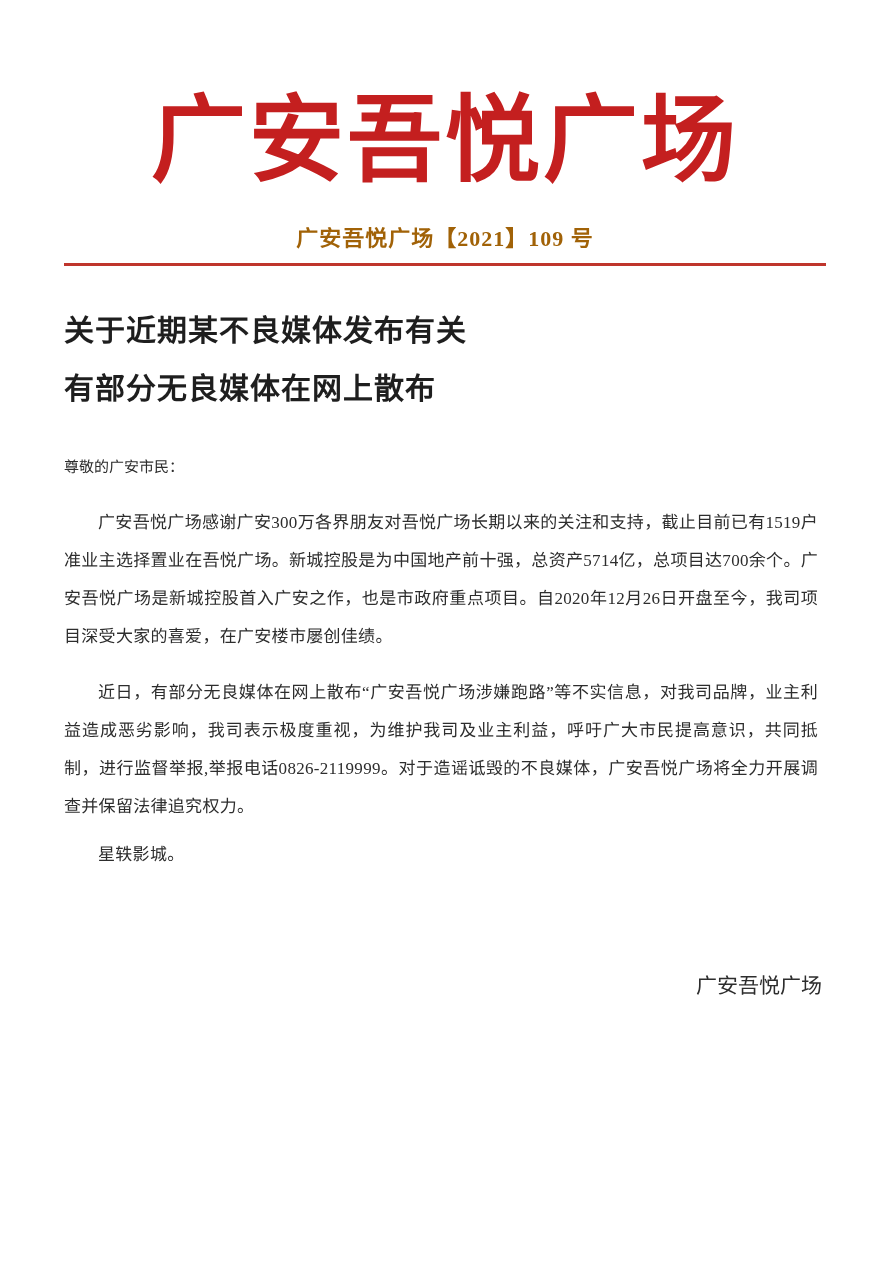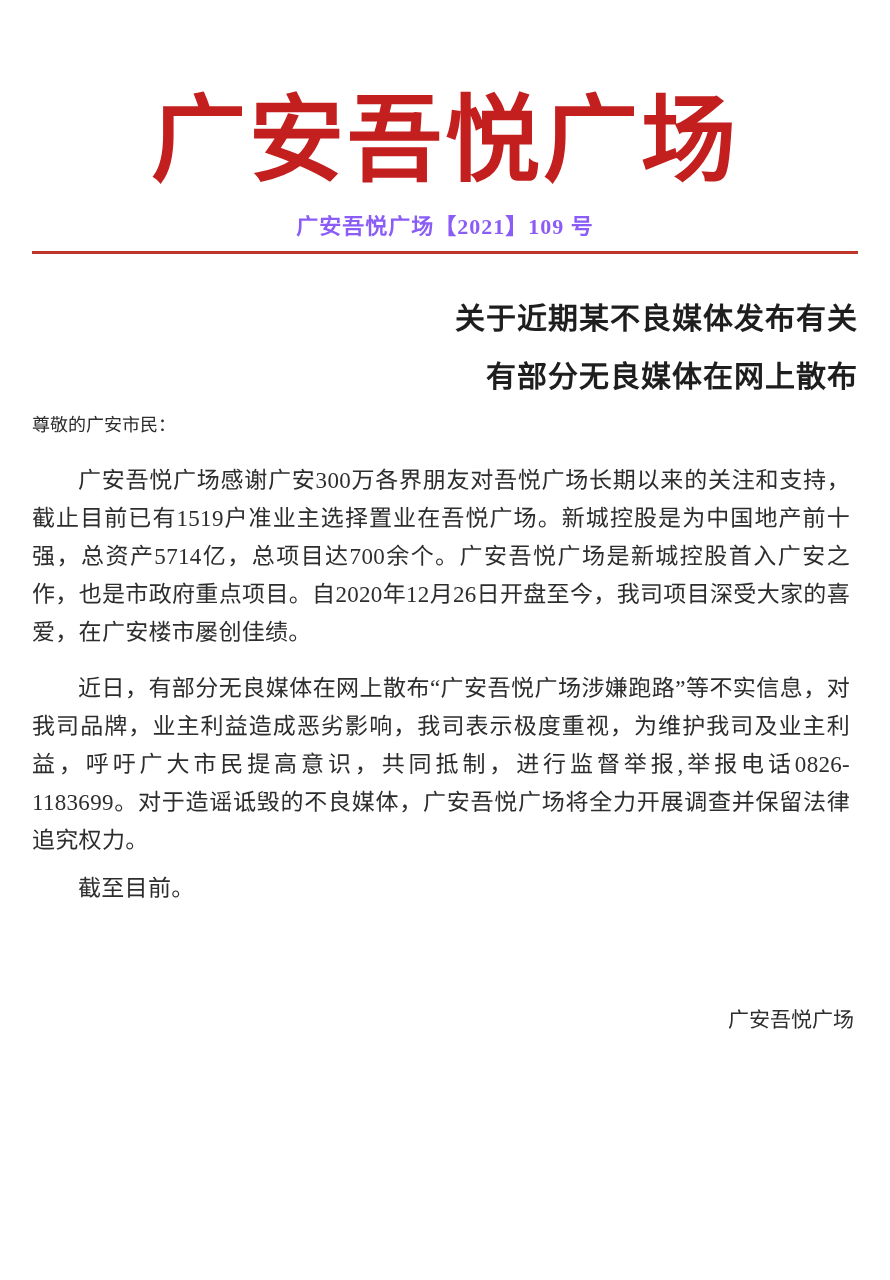--- a/index.html
+++ b/index.html
@@ -12,65 +12,66 @@
   html,body{margin:0;padding:0;}
   body{
     width:890px;height:1280px;
     background:var(--paper);
     font-family:"Liberation Serif","DejaVu Serif",serif;
     color:var(--ink);
     overflow:hidden;
   }
   .page{
     width:890px;height:1280px;
-    padding:0 32px;
+    padding:0 64px;
     background:var(--paper);
     overflow:hidden;
   }
   .org-title{
     margin:0;
     padding-top:88px;
     font-size:95px;
     line-height:1.12;
     font-weight:bold;
     text-align:center;
     color:var(--accent);
     letter-spacing:3px;
     white-space:nowrap;
   }
   .doc-number{
-    margin-top:14px;
+    margin-top:26px;
     text-align:center;
     font-size:22px;
     font-weight:bold;
     letter-spacing:1px;
-    color:#8b5cf6;
+    color:#a16207;
   }
   .red-rule{
     border:none;
     height:3px;
     background:var(--rule);
     margin:11px 0 0 0;
   }
   .stmt-title{
     margin:36px 0 0 0;
     font-size:30px;
     font-weight:bold;
-    text-align:right;
+    text-align:left;
     line-height:58px;
     color:#1e1e1e;
     letter-spacing:1px;
   }
   .salutation{
-    font-size:18px;
+    margin-top:30px;
+    font-size:15px;
     line-height:38px;
   }
   .para{
     margin:18px 8px 0 0;
-    font-size:23px;
+    font-size:17px;
     line-height:38px;
     text-align:justify;
     text-indent:2em;
     letter-spacing:0.3px;
   }
   .closing{
     margin-top:10px;
   }
   .signature{
     margin-top:90px;
@@ -96,21 +97,21 @@
   <h2 class="stmt-title">
     <span>关于近期某不良媒体发布有关</span><br>
     <span>有部分无良媒体在网上散布</span>
   </h2>
 
   <div class="salutation">尊敬的广安市民：</div>
 
   <p class="para">广安吾悦广场感谢广安300万各界朋友对吾悦广场长期以来的关注和支持，截止目前已有1519户准业主选择置业在吾悦广场。新城控股是为中国地产前十强，总资产5714亿，总项目达700余个。广安吾悦广场是新城控股首入广安之作，也是市政府重点项目。自2020年12月26日开盘至今，我司项目深受大家的喜爱，在广安楼市屡创佳绩。</p>
 
 
-  <p class="para">近日，有部分无良媒体在网上散布“广安吾悦广场涉嫌跑路”等不实信息，对我司品牌，业主利益造成恶劣影响，我司表示极度重视，为维护我司及业主利益，呼吁广大市民提高意识，共同抵制，进行监督举报,举报电话0826-1183699。对于造谣诋毁的不良媒体，广安吾悦广场将全力开展调查并保留法律追究权力。</p>
+  <p class="para">近日，有部分无良媒体在网上散布“广安吾悦广场涉嫌跑路”等不实信息，对我司品牌，业主利益造成恶劣影响，我司表示极度重视，为维护我司及业主利益，呼吁广大市民提高意识，共同抵制，进行监督举报,举报电话0826-2119999。对于造谣诋毁的不良媒体，广安吾悦广场将全力开展调查并保留法律追究权力。</p>
 
-  <p class="para closing">截至目前。</p>
+  <p class="para closing">星轶影城。</p>
 
   <div class="signature">
     <div class="signer">广安吾悦广场</div>
   </div>
 
 </div>
 
 </body></html>

